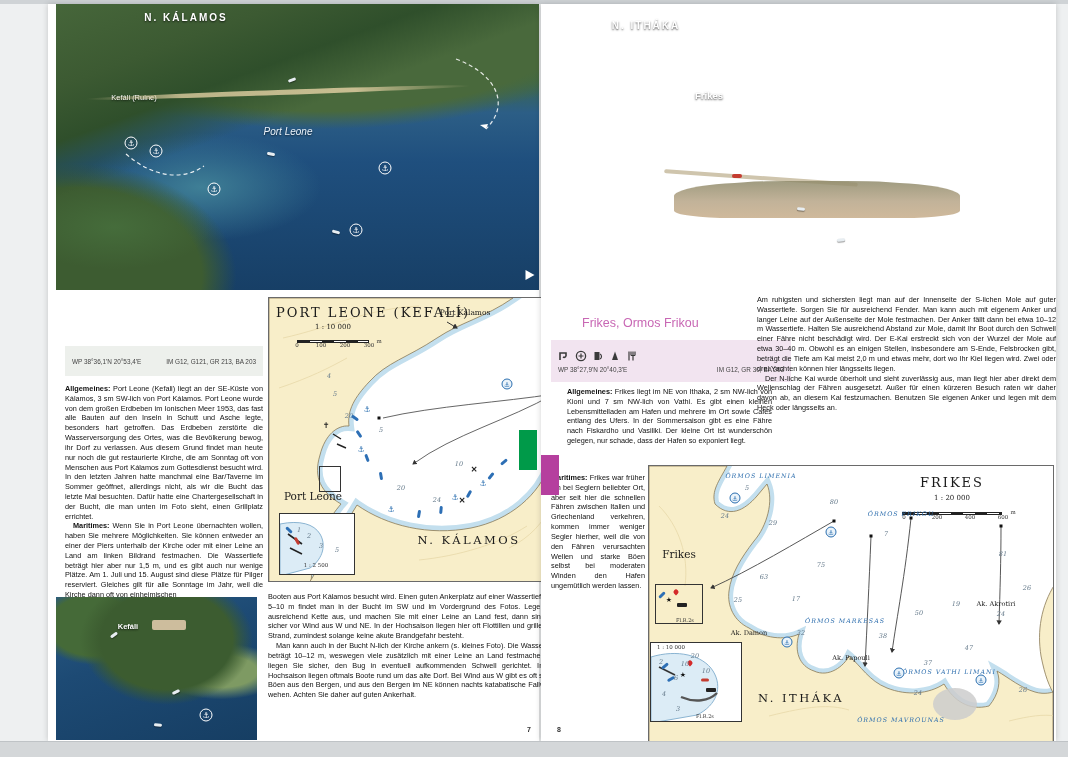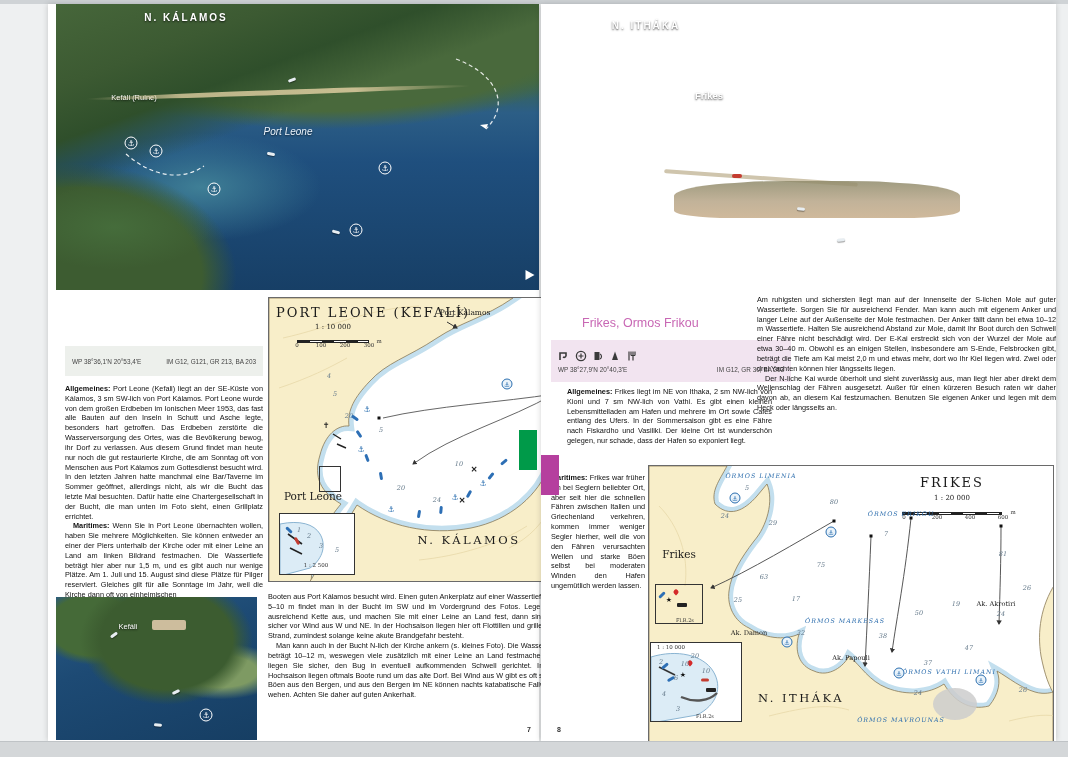--- a/index.html
+++ b/index.html
@@ -38,21 +38,21 @@
       radial-gradient(300px 130px at 50% 88%, #1f5a74 60%, rgba(31,90,116,0) 80%),
       linear-gradient(180deg, #49683b 0%, #506f3e 35%, #5a7a44 55%, #67815+ 0%, #5a7a44 62%, #2e6d7d 84%, #1e5a74 100%);}
   .village{position:absolute;left:26%;top:62%;width:56%;height:13%;border-radius:40% 40% 20% 20%;
     background:linear-gradient(180deg,#8f8a6a,#b7a587 55%,#c7ad8a);opacity:.85;}
   .mole{position:absolute;left:24%;top:60%;width:38%;height:4px;background:#cfc5ad;border-radius:3px;transform:rotate(4deg);}
   #photoS{left:8px;top:593px;width:201px;height:143px;
     background:
       radial-gradient(120px 90px at 55% 30%, #3c5c30 55%, rgba(60,92,48,0) 72%),
       radial-gradient(90px 40px at 82% 52%, #7e9a63 40%, rgba(126,154,99,0) 70%),
       radial-gradient(70px 50px at 18% 20%, #456a38 60%, rgba(69,106,56,0) 78%),
-      linear-gradient(160deg,#2a5b84 0%, #1d4a74 40%, #163e63 100%);}
+      linear-gradient(160deg,#2a5b84 0%, #1d4a74 40%, #163e63 100%); font-weight: bold;}
   #photoS::before{content:"";position:absolute;left:48%;top:16%;width:34px;height:10px;background:#cdbd9d;border-radius:2px;}
 
   .mk{position:absolute;transform:translate(-50%,-50%);white-space:nowrap;line-height:1;}
   .plab{font-size:10px;font-weight:bold;color:#fff;letter-spacing:2px;text-shadow:0 1px 2px rgba(0,0,0,.7);}
   .plab2{font-size:9.5px;font-weight:bold;color:#fff;text-shadow:0 1px 2px rgba(0,0,0,.7);}
   .plabs{font-size:7.5px;color:#fff;text-shadow:0 1px 2px rgba(0,0,0,.75);}
   .plabi{font-size:10px;font-style:italic;color:#eaf2fa;text-shadow:0 1px 2px rgba(0,0,0,.6);}
   .badge{width:13px;height:13px;border:1px solid #fff;border-radius:50%;color:#fff;font-size:8px;
     font-family:"DejaVu Sans",sans-serif;text-align:center;line-height:12px;background:rgba(30,70,110,.25);}
   .wboat{width:8px;height:3px;background:#e8eef2;border-radius:2px;box-shadow:0 1px 1px rgba(0,0,0,.4);}

